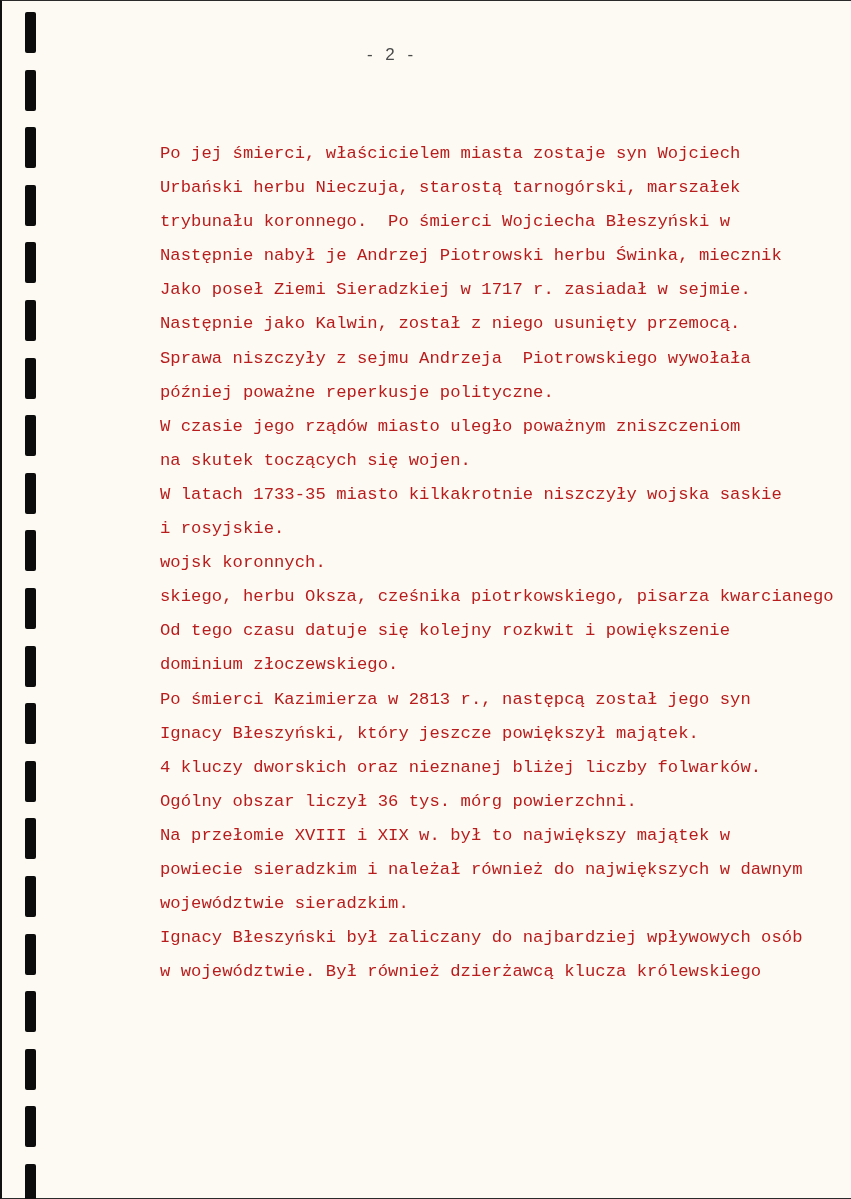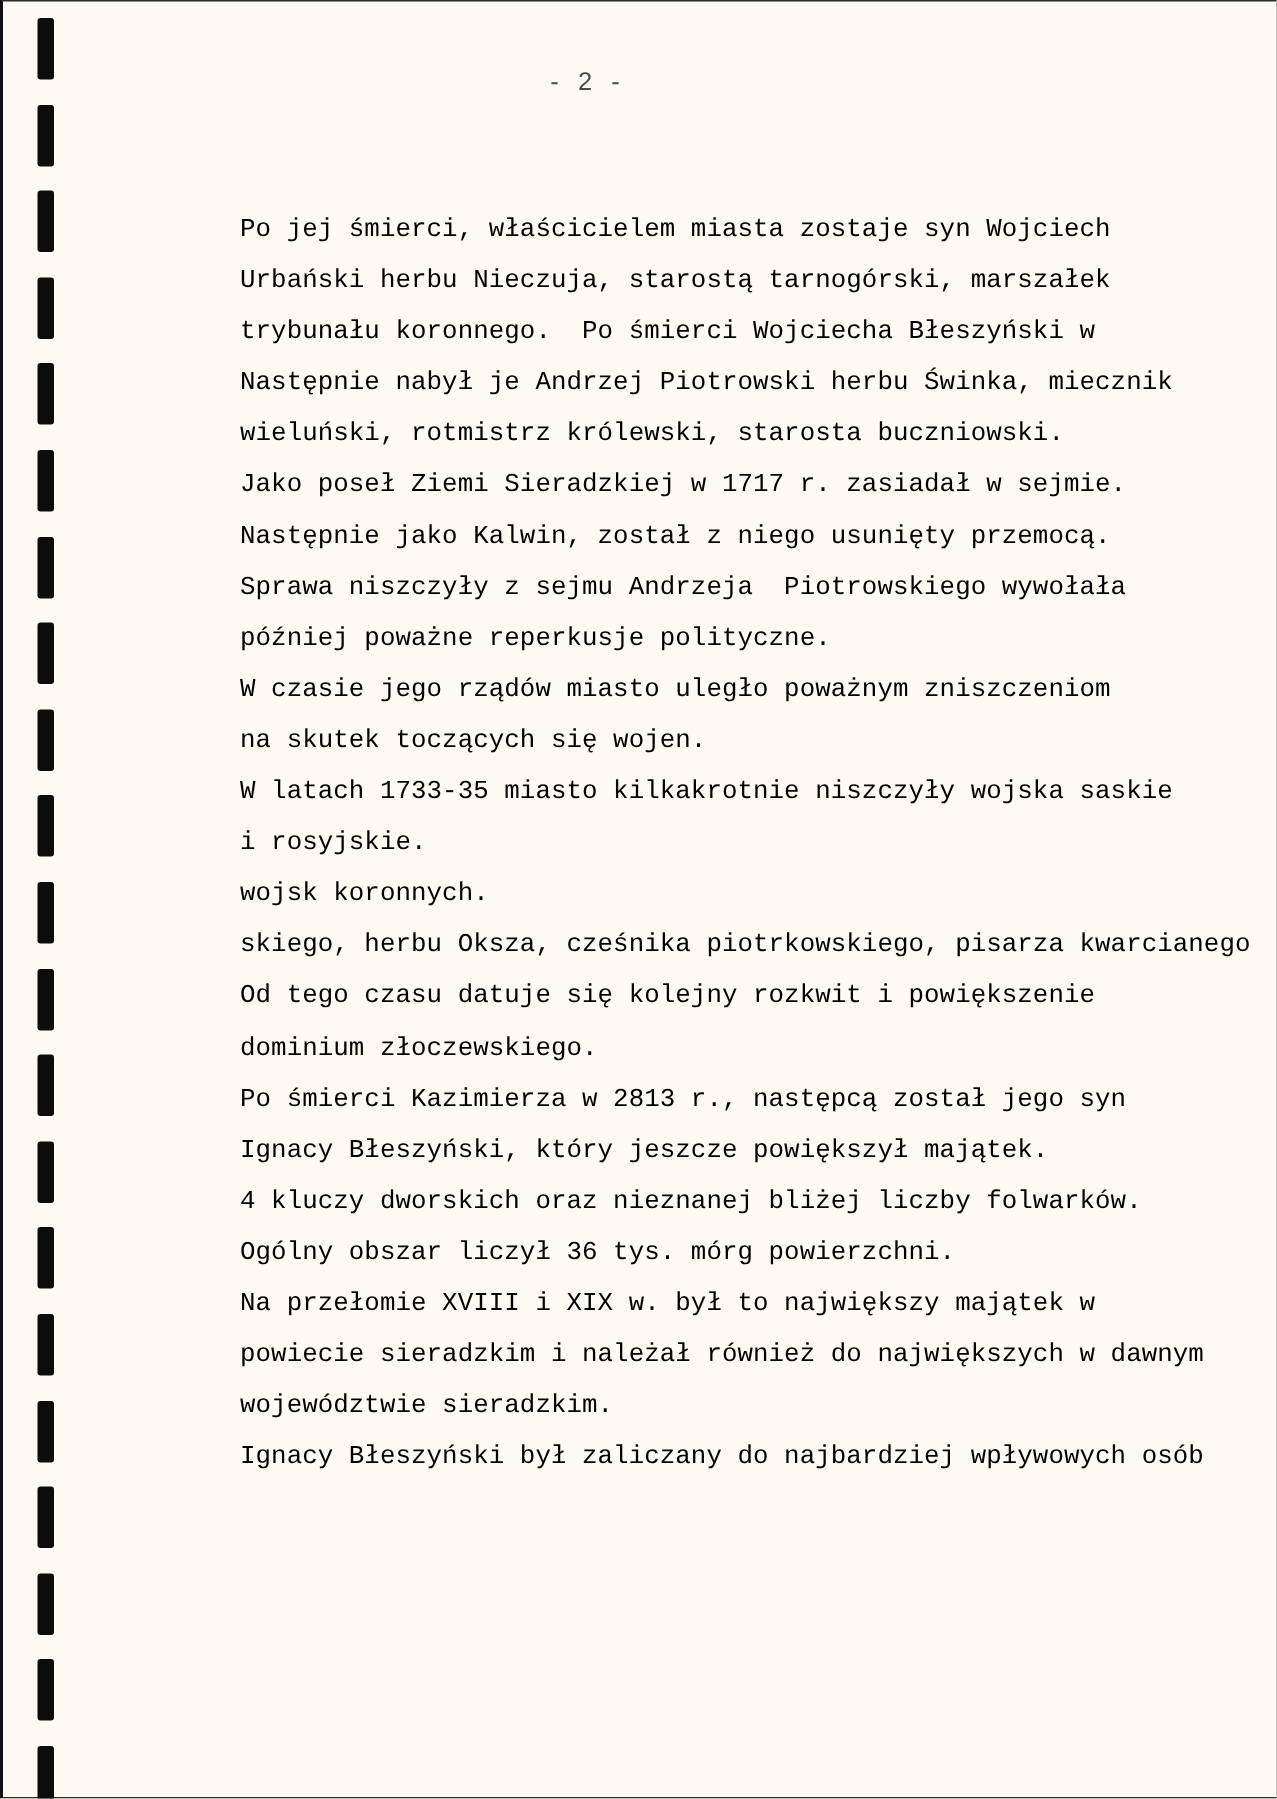--- a/index.html
+++ b/index.html
@@ -25,21 +25,21 @@
       position: absolute; left: 0; width: 780px; top: 44px;
       text-align: center; font-size: 17px; color: #4a4a4a;
       font-family: "Liberation Sans", "DejaVu Sans", sans-serif;
       letter-spacing: 4px;
     }
     .body-text {
       position: absolute; left: 158px; top: 140px; width: 680px;
     }
     .line {
       display: block; height: 34.1px; line-height: 26px;
-      font-size: 17.2px; white-space: pre; color: #000000;
+      font-size: 17.2px; white-space: pre; color: #b91c1c;
       letter-spacing: 0.05px;
     }
   </style>
 </head>
 <body>
 
 <div class="page">
   <div class="holes" id="holes">
       <div class="hole" style="top: 11px;"></div>
       <div class="hole" style="top: 68.6px;"></div>
@@ -62,35 +62,35 @@
       <div class="hole" style="top: 1047.8px;"></div>
       <div class="hole" style="top: 1105.4px;"></div>
       <div class="hole" style="top: 1163px;"></div>
     </div>
   <div class="page-number">- 2 -</div>
   <div class="body-text" id="body-text">
     <span class="line">Po jej śmierci, właścicielem miasta zostaje syn Wojciech</span>
     <span class="line">Urbański herbu Nieczuja, starostą tarnogórski, marszałek</span>
     <span class="line">trybunału koronnego.  Po śmierci Wojciecha Błeszyński w</span>
     <span class="line">Następnie nabył je Andrzej Piotrowski herbu Świnka, miecznik</span>
-    <span class="line">wieluński, rotmistrz królewski, starosta buczniowski.</span>
     <span class="line">Jako poseł Ziemi Sieradzkiej w 1717 r. zasiadał w sejmie.</span>
     <span class="line">Następnie jako Kalwin, został z niego usunięty przemocą.</span>
     <span class="line">Sprawa niszczyły z sejmu Andrzeja  Piotrowskiego wywołała</span>
     <span class="line">później poważne reperkusje polityczne.</span>
     <span class="line">W czasie jego rządów miasto uległo poważnym zniszczeniom</span>
     <span class="line">na skutek toczących się wojen.</span>
     <span class="line">W latach 1733-35 miasto kilkakrotnie niszczyły wojska saskie</span>
     <span class="line">i rosyjskie.</span>
     <span class="line">wojsk koronnych.</span>
     <span class="line">skiego, herbu Oksza, cześnika piotrkowskiego, pisarza kwarcianego</span>
     <span class="line">Od tego czasu datuje się kolejny rozkwit i powiększenie</span>
     <span class="line">dominium złoczewskiego.</span>
     <span class="line">Po śmierci Kazimierza w 2813 r., następcą został jego syn</span>
     <span class="line">Ignacy Błeszyński, który jeszcze powiększył majątek.</span>
     <span class="line">4 kluczy dworskich oraz nieznanej bliżej liczby folwarków.</span>
     <span class="line">Ogólny obszar liczył 36 tys. mórg powierzchni.</span>
     <span class="line">Na przełomie XVIII i XIX w. był to największy majątek w</span>
     <span class="line">powiecie sieradzkim i należał również do największych w dawnym</span>
     <span class="line">województwie sieradzkim.</span>
     <span class="line">Ignacy Błeszyński był zaliczany do najbardziej wpływowych osób</span>
+    <span class="line">w województwie. Był również dzierżawcą klucza królewskiego</span>
   </div>
 </div>
 
 </body></html>

